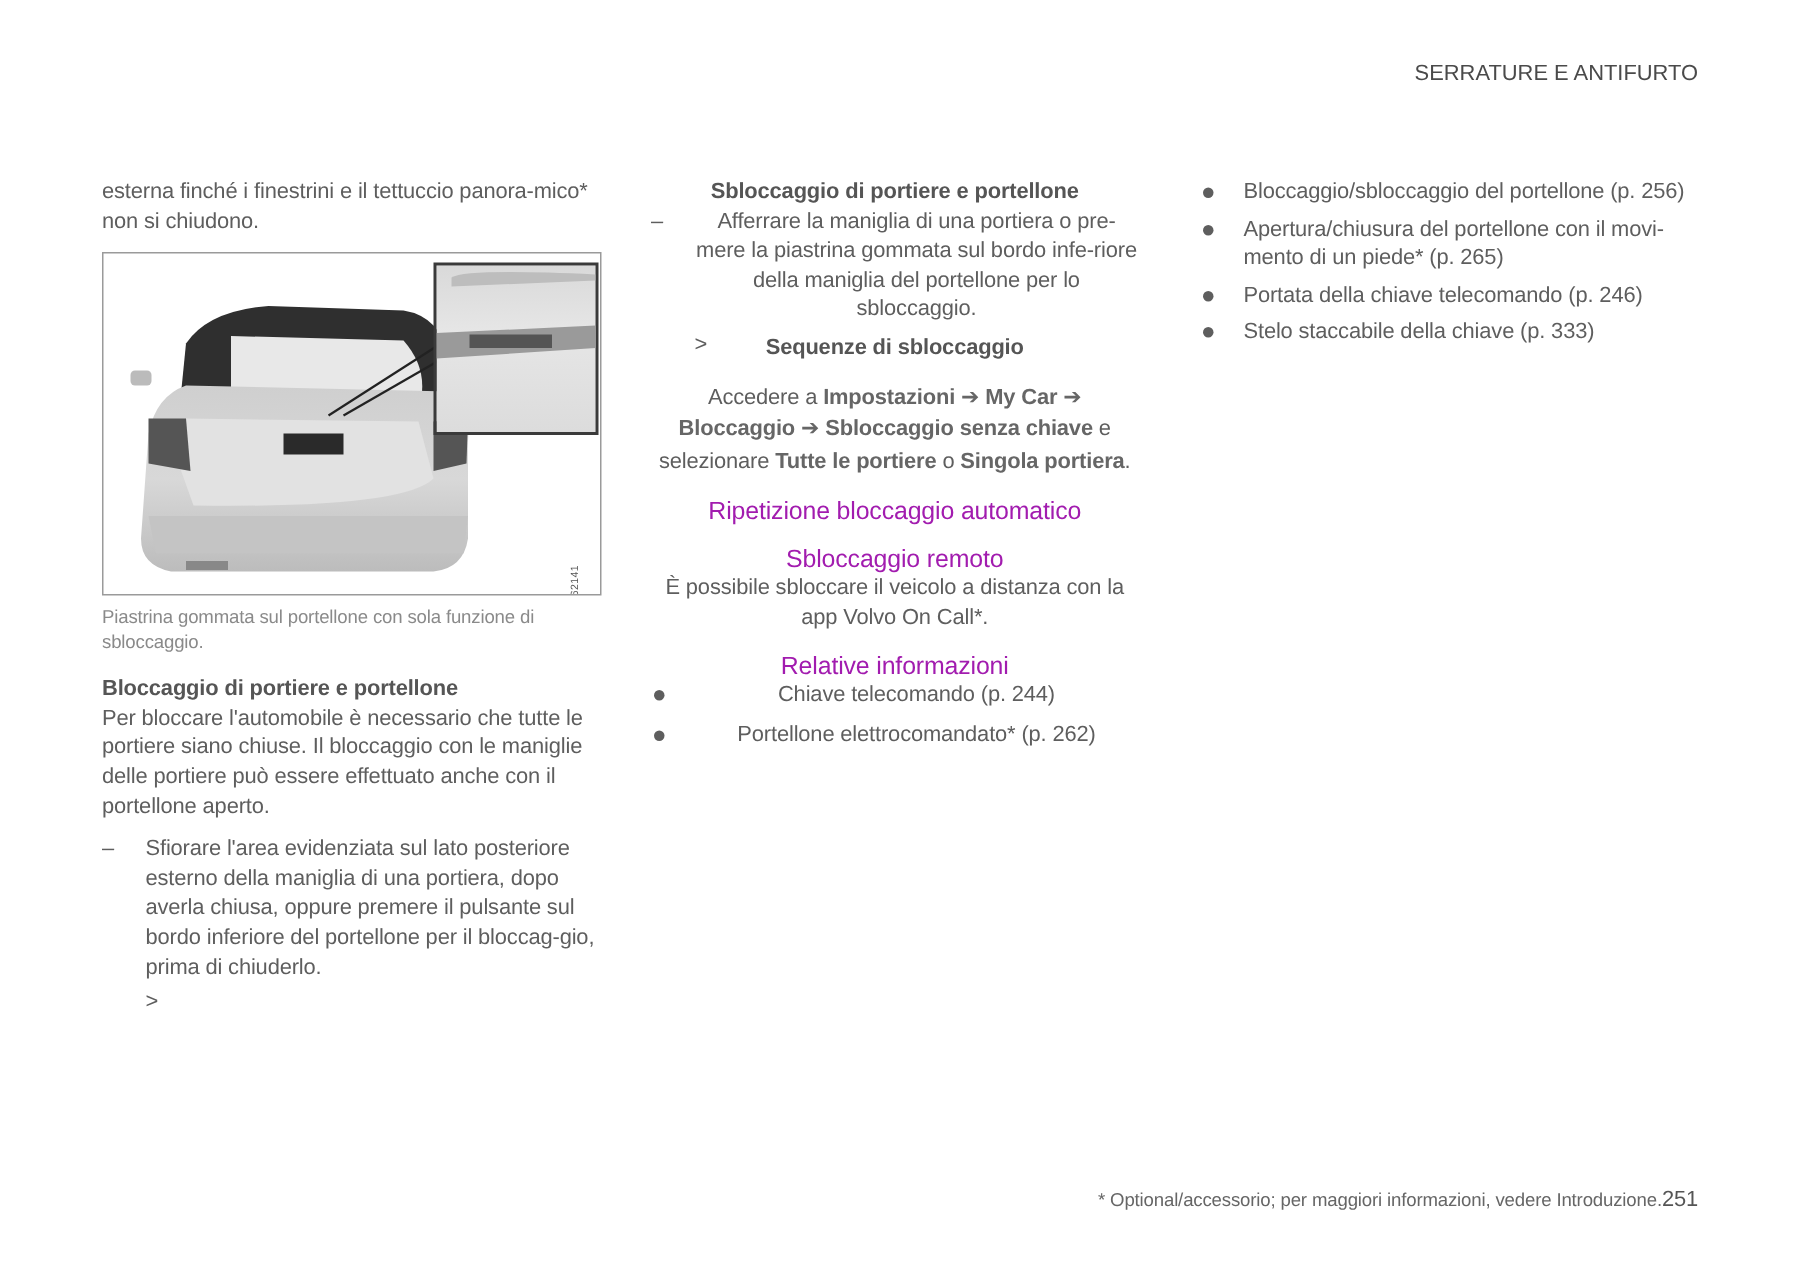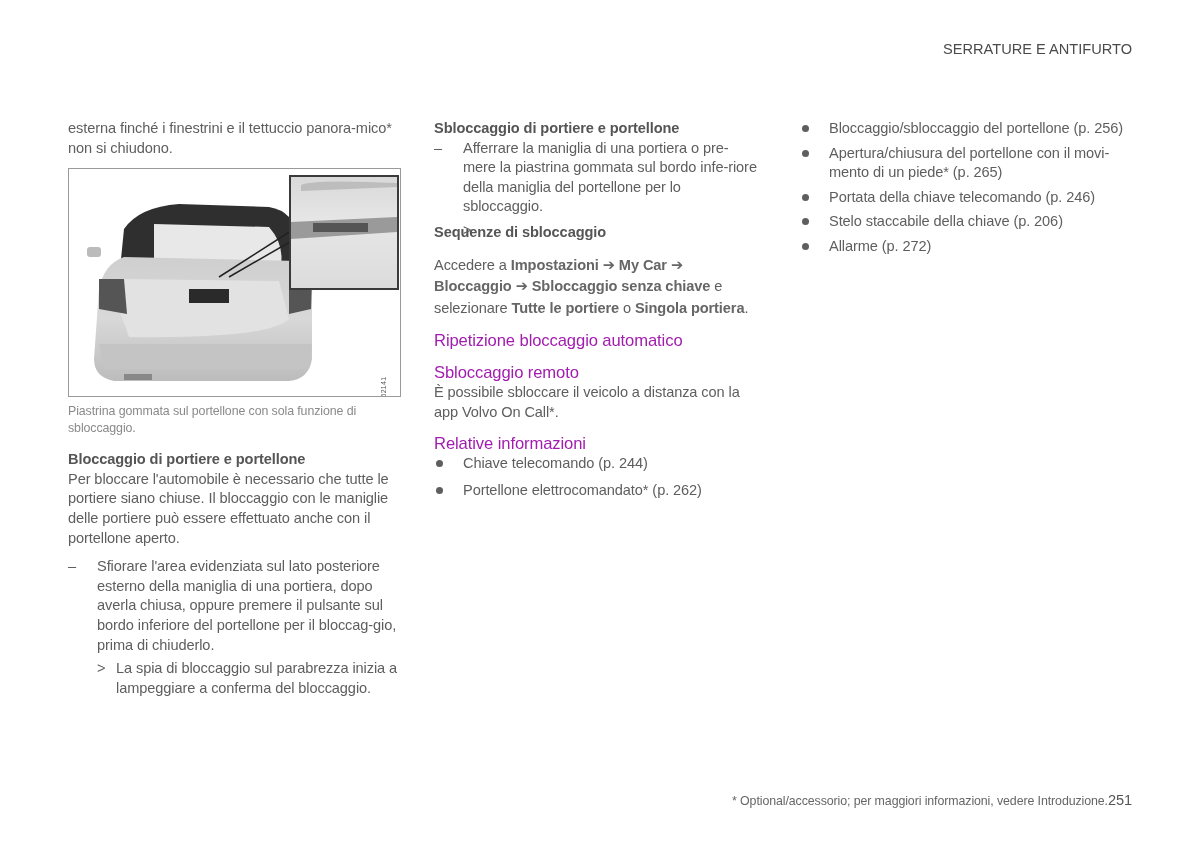--- a/index.html
+++ b/index.html
@@ -11,21 +11,21 @@
       font-size: 14.6px;
       line-height: 19.6px;
       letter-spacing: -0.1px;
     }
     .header-title {
       position: absolute; right: 68px; top: 40px;
       font-size: 14.6px; color: #4a4a4a; letter-spacing: 0px;
     }
     .col { position: absolute; top: 95px; margin-top: 24px; }
     .col1 { left: 68px; width: 330px; }
-    .col2 { left: 434px; width: 325px; }
+    .col2 { left: 434px; width: 325px; text-align: center; }
     .col3 { left: 800px; width: 340px; }
 
     p { margin: 0; }
     .bold-head {
       font-weight: bold; color: #555; font-size: 14.6px; line-height: 19.6px;
     }
     .sub-head {
       font-size: 16.6px; color: #a21caf; line-height: 20px; margin-top: 12px;
     }
     .dash-item { position: relative; padding-left: 29px; }
@@ -110,21 +110,20 @@
   <p class="caption">Piastrina gommata sul portellone con sola funzione di sbloccaggio.</p>
 
   <p class="bold-head" style="margin-top:14px;">Bloccaggio di portiere e portellone</p>
   <p>Per bloccare l'automobile è necessario che tutte le portiere siano chiuse. Il bloccaggio con le maniglie delle portiere può essere effettuato anche con il portellone aperto.</p>
   <div class="dash-item" style="margin-top:9px;">
     <span class="dash">–</span>
     <span>Sfiorare l'area evidenziata sul lato posteriore esterno della maniglia di una portiera, dopo averla chiusa, oppure premere il pulsante sul bordo inferiore del portellone per il bloccag-gio, prima di chiuderlo.</span>
   </div>
   <div class="result-item">
     <span class="arrow">&gt;</span>
-    <span>La spia di bloccaggio sul parabrezza inizia a lampeggiare a conferma del bloccaggio.</span>
   </div>
 </div>
 
 <div class="col col2">
   <p class="bold-head">Sbloccaggio di portiere e portellone</p>
   <div class="dash-item">
     <span class="dash">–</span>
     <span>Afferrare la maniglia di una portiera o pre-mere la piastrina gommata sul bordo infe-riore della maniglia del portellone per lo sbloccaggio.</span>
   </div>
   <div class="result-item">
@@ -144,20 +143,19 @@
     <li class="bullet-item" style="margin-bottom:7px;"><span class="dot"></span><span>Chiave telecomando (p. 244)</span></li>
     <li class="bullet-item"><span class="dot"></span><span>Portellone elettrocomandato* (p. 262)</span></li>
   </ul>
 </div>
 
 <div class="col col3">
   <ul class="bullet-list">
     <li class="bullet-item"><span class="dot"></span><span>Bloccaggio/sbloccaggio del portellone (p. 256)</span></li>
     <li class="bullet-item"><span class="dot"></span><span>Apertura/chiusura del portellone con il movi-mento di un piede* (p. 265)</span></li>
     <li class="bullet-item"><span class="dot"></span><span>Portata della chiave telecomando (p. 246)</span></li>
-    <li class="bullet-item"><span class="dot"></span><span>Stelo staccabile della chiave (p. 206)</span></li>
-    <li class="bullet-item"><span class="dot"></span><span>Allarme (p. 272)</span></li>
+    <li class="bullet-item"><span class="dot"></span><span>Stelo staccabile della chiave (p. 333)</span></li>
   </ul>
 </div>
 
 <div class="footer">
   <span>* Optional/accessorio; per maggiori informazioni, vedere Introduzione.</span><span class="pnum">251</span>
 </div>
 
 </body></html>

